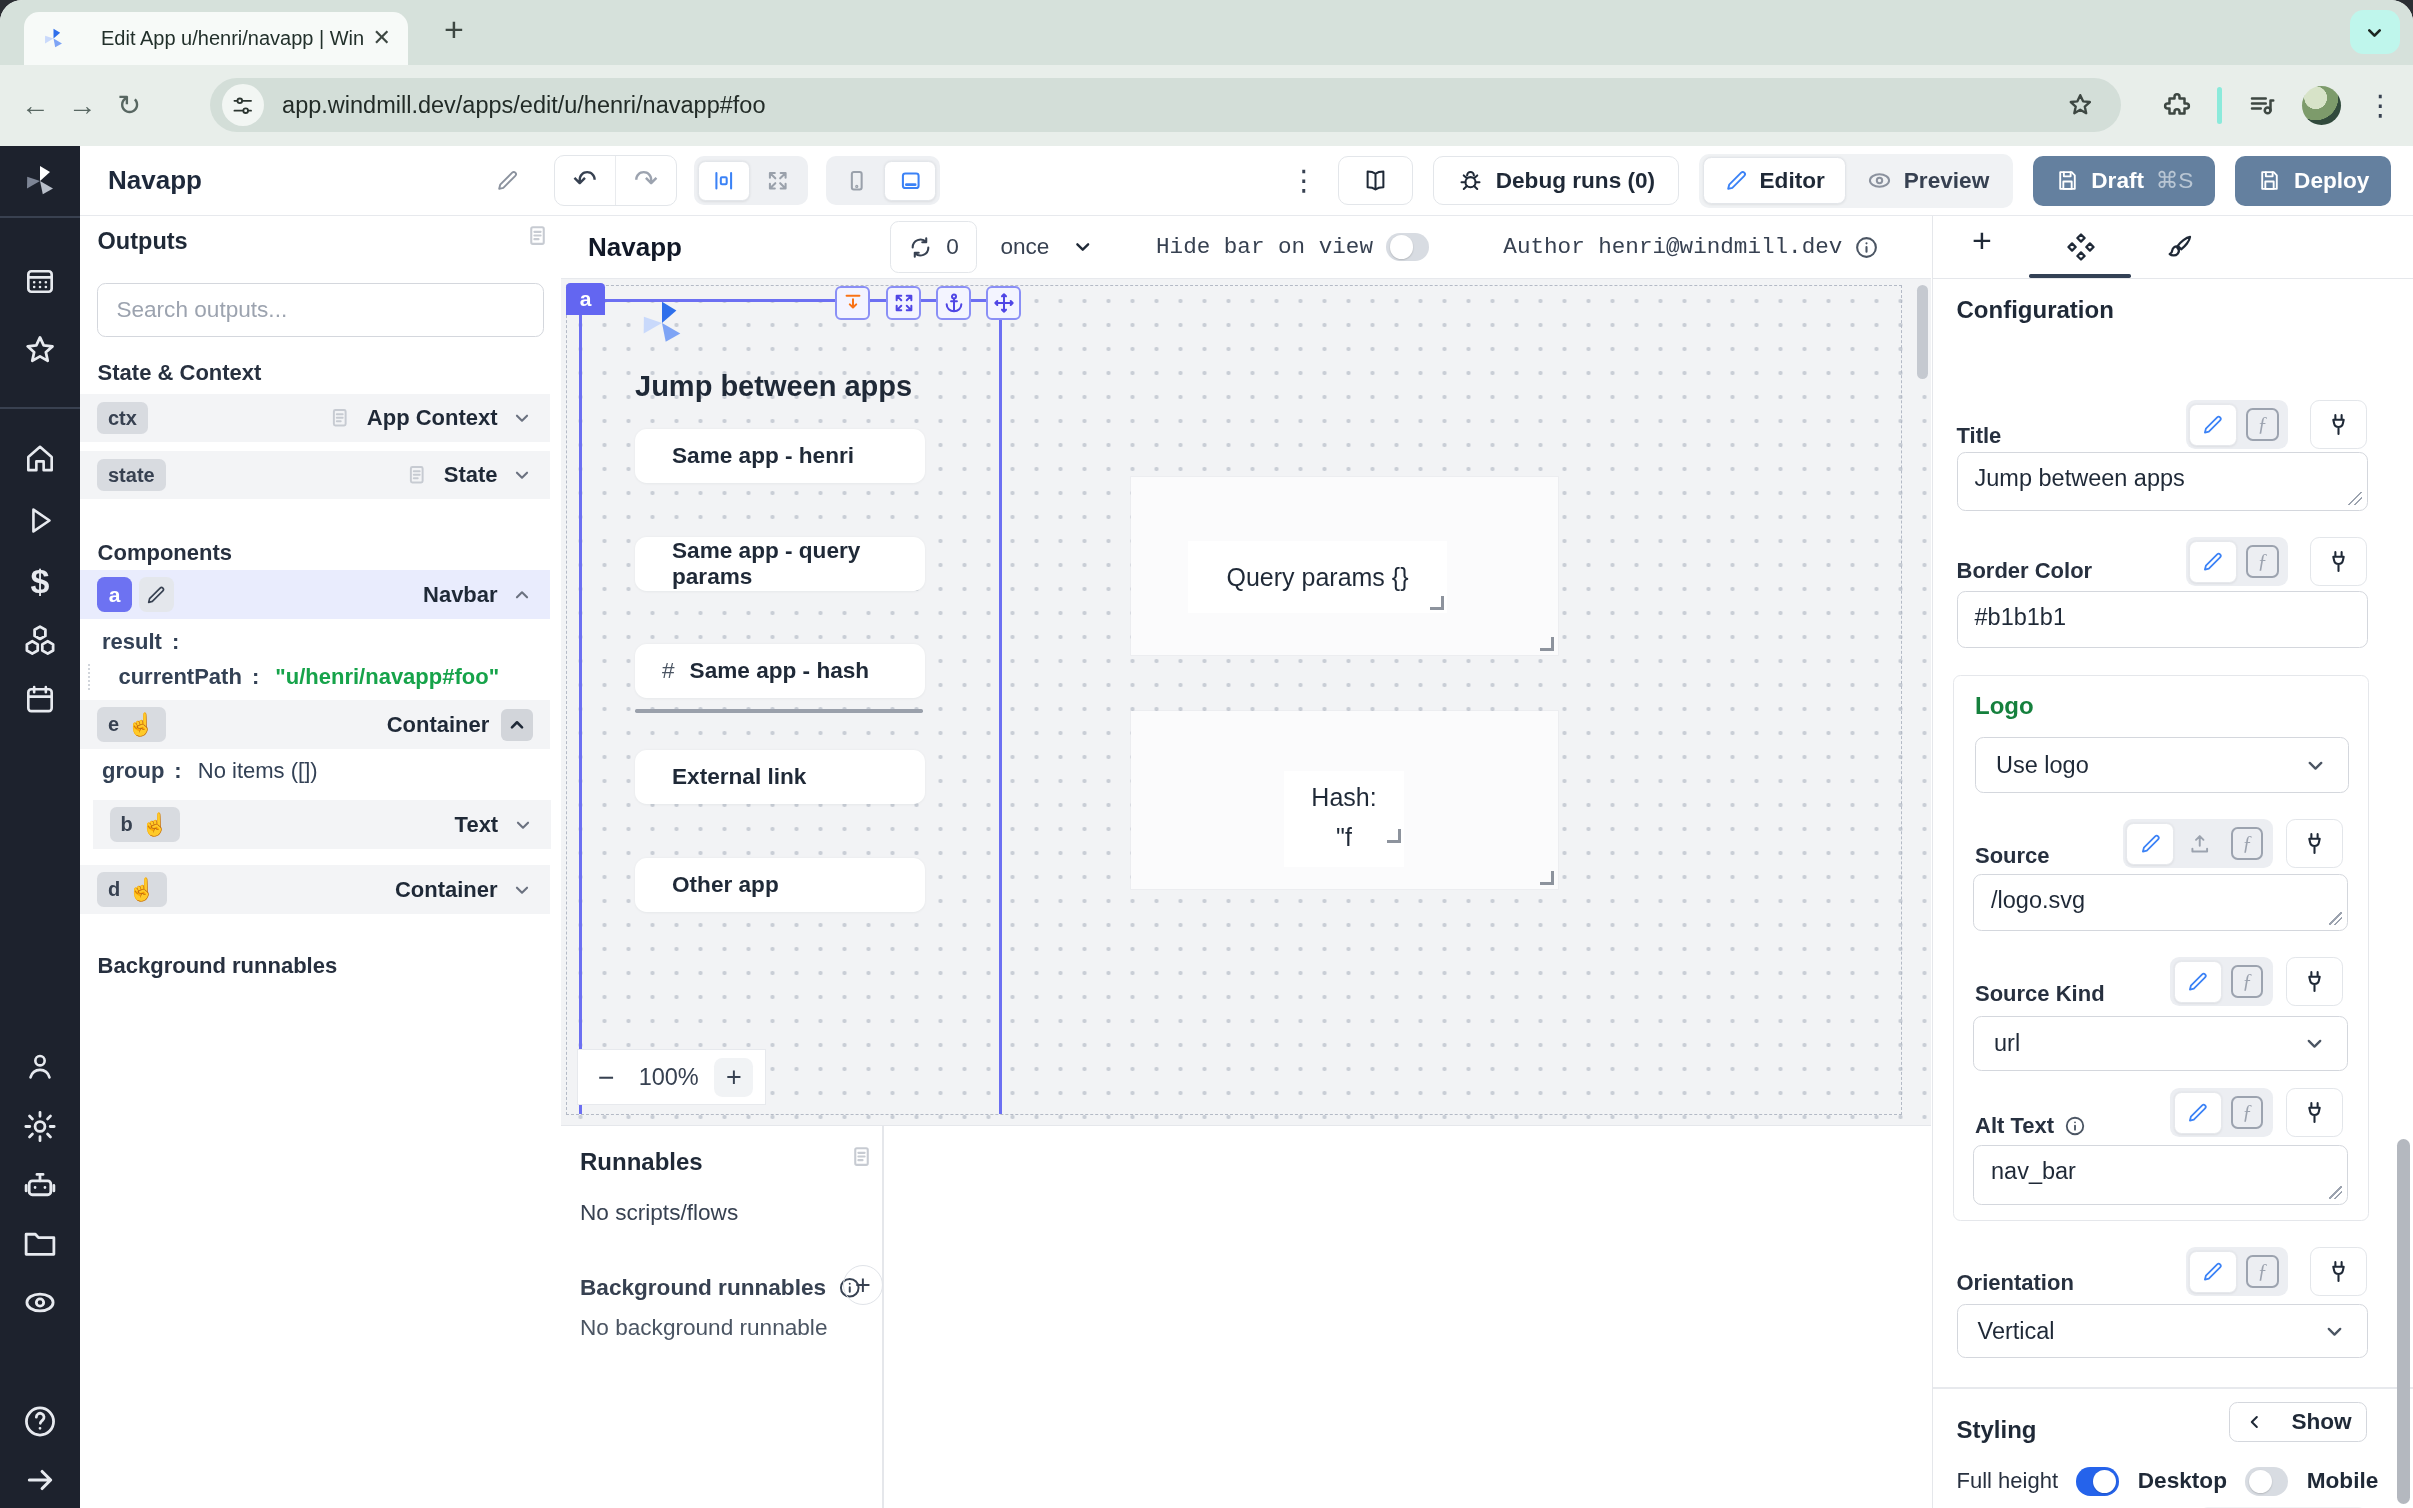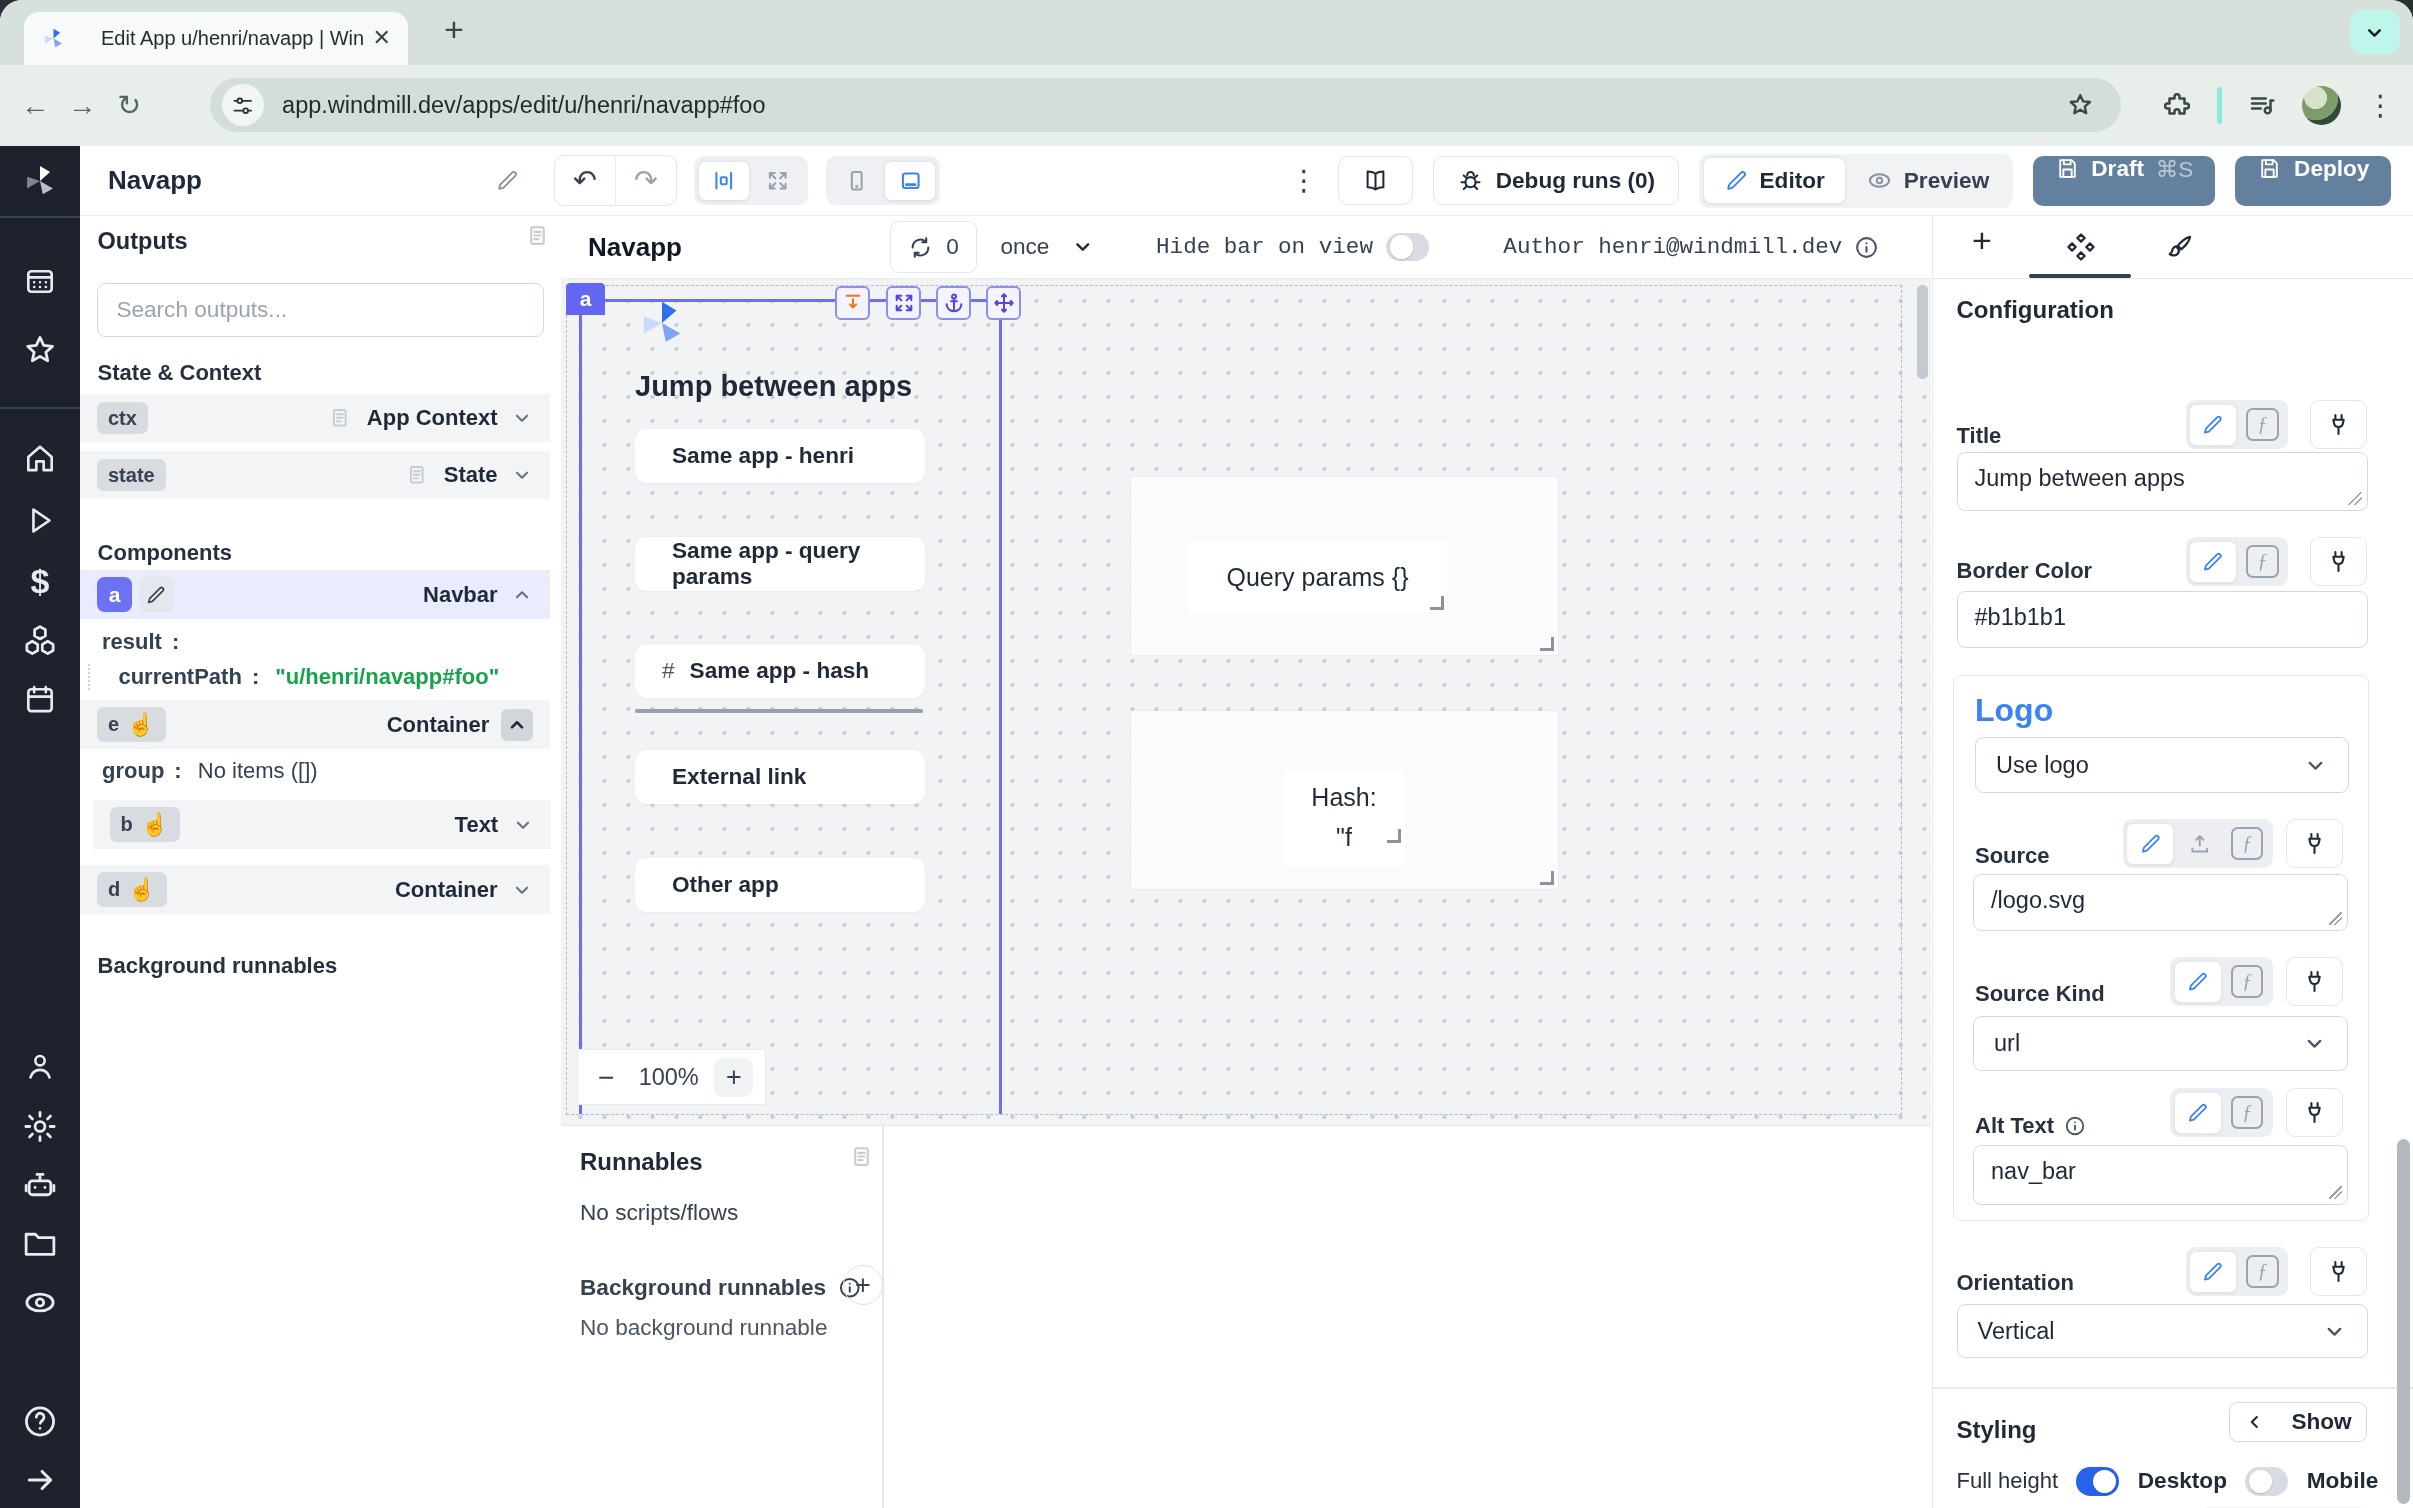--- a/index.html
+++ b/index.html
@@ -40,21 +40,21 @@
   .seg .opt{width:52px;height:40px;display:flex;align-items:center;justify-content:center;color:#9aa1ab;border-radius:7.5px;}
   .seg .opt.on{background:#fff;border:1.7px solid #e3e6ea;box-sizing:border-box;color:#3b82f6;box-shadow:0 0.8px 2.5px rgba(0,0,0,.08);}
   .hright{margin-left:auto;display:flex;align-items:center;gap:20px;margin-right:22.6px;}
   .kebab{font-size:28.5px;color:#374151;letter-spacing:0;}
   .sqbtn{height:49px;border:1.7px solid #e3e6ea;border-radius:10px;background:#fff;display:flex;align-items:center;
     justify-content:center;padding:0 23px;color:#1f2937;font-size:22.6px;font-weight:600;gap:11.7px;box-sizing:border-box;}
   .editorseg{display:flex;align-items:center;background:#f0f2f4;border-radius:10px;height:54px;padding:3.4px;box-sizing:border-box;}
   .editorseg .echip{display:flex;align-items:center;gap:11px;background:#fff;border:1.7px solid #e3e6ea;border-radius:8.4px;
     height:47px;padding:0 20px;font-size:22.6px;font-weight:600;color:#1f2937;box-sizing:border-box;box-shadow:0 0.8px 2.5px rgba(0,0,0,.07);}
   .editorseg .eprev{display:flex;align-items:center;gap:11px;padding:0 20px;font-size:22.6px;font-weight:600;color:#374151;}
-  .bluebtn{height:50px;border-radius:10px;background:#64809f;color:#fff;display:flex;align-items:flex-start;gap:11.7px;
+  .bluebtn{height:50px;border-radius:10px;background:#64809f;color:#fff;display:flex;align-items:center;gap:11.7px;
     padding:0 22px;font-size:22.6px;font-weight:600;}
   .bluebtn .short{color:rgba(255,255,255,.55);font-weight:400;}
 
   
   .sidebar{position:absolute;top:146px;left:0;width:80px;height:1363px;background:#1d222d;}
   .sb-ic{position:absolute;left:50%;transform:translateX(-50%);color:#e7eaef;}
   .sb-div{position:absolute;left:0;width:100%;height:1.7px;background:#394150;}
 
   
   .outputs{position:absolute;top:216px;left:80px;width:482px;height:1292px;background:#fff;
@@ -691,21 +691,21 @@
           <svg class="ic" width="25" height="25" viewBox="0 0 24 24" style="stroke-width:2">
               <path d="M9 3v4.5M15 3v4.5M7 7.5h10l-.8 3.6a4.3 4.3 0 01-8.4 0L7 7.5zM12 15.5V21"></path>
             </svg>
         </span>
       </div>
       <div class="ta" style="left:23.5px;top:312px;width:411px;height:57px">
         <span>#b1b1b1</span>
       </div>
 
       <div class="groupbox"></div>
-      <span class="abs" style="left:42px;top:413px;font-size:32px;font-weight:bold;color:#3b82f6">Logo</span>
+      <span class="abs" style="left:42px;top:413px;font-size:24px;font-weight:bold;color:#15803d">Logo</span>
       <div class="sel" style="left:42px;top:458px;width:374px;height:56px">
         <span>Use logo</span>
         <svg class="ic" width="25" height="25" viewBox="0 0 24 24" style="stroke-width:2.2;color:#4b5563">
             <path d="M6.5 9.5l5.5 5.5 5.5-5.5"></path>
           </svg>
       </div>
 
       <span class="abs flabel" style="left:42px;top:564px">Source</span>
       <div class="ctlrow" style="left:173px;top:540px;width:237px;gap:13.4px">
         <span class="tgroup">

